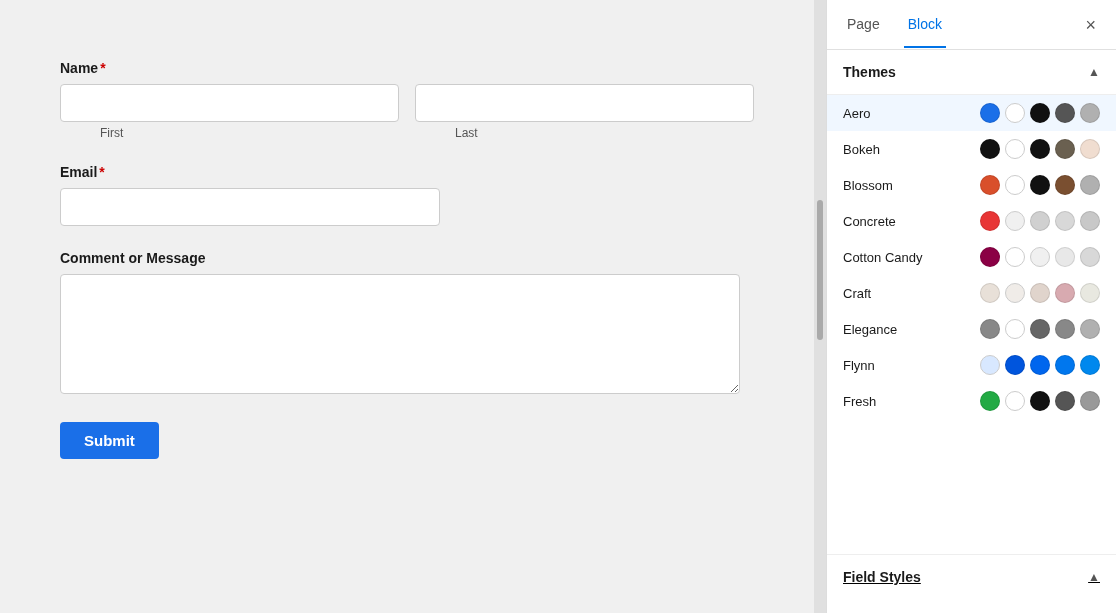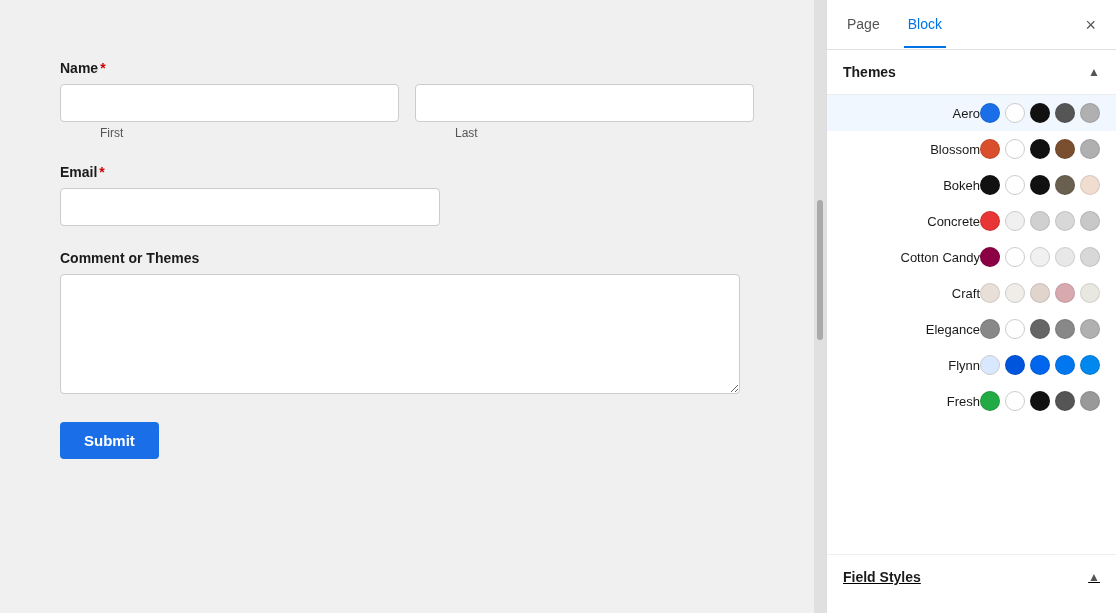--- a/index.html
+++ b/index.html
@@ -106,21 +106,20 @@
       cursor: pointer;
     }
     .theme-row.selected {
       background: #f0f7ff;
     }
     .theme-name {
       font-size: 13px;
       color: #1a1a1a;
       flex: 1;
       min-width: 90px;
-      text-align: right;
     }
     .color-swatches {
       display: flex;
       gap: 5px;
       align-items: center;
     }
     .swatch {
       width: 20px;
       height: 20px;
       border-radius: 50%;
@@ -222,21 +221,21 @@
   </div>
 
   <div class="field-group">
     <label class="field-label">
       <span>Email</span><span class="required-star">*</span>
     </label>
     <input class="form-input" type="email" style="width: 380px;">
   </div>
 
   <div class="field-group">
-    <label class="field-label">Comment or Themes</label>
+    <label class="field-label">Comment or Message</label>
     <textarea class="form-textarea" style="width: 680px;"></textarea>
   </div>
 
   <button class="submit-btn">Submit</button>
 </div>
 
 <div class="scroll-divider">
   <div class="scroll-thumb"></div>
 </div>
 
@@ -260,37 +259,37 @@
         <span class="theme-name">Aero</span>
         <div class="color-swatches">
           <div class="swatch" style="background: rgb(26, 111, 232);"></div>
           <div class="swatch" style="background: rgb(255, 255, 255); border: 1px solid rgb(204, 204, 204);"></div>
           <div class="swatch" style="background: rgb(17, 17, 17);"></div>
           <div class="swatch" style="background: rgb(85, 85, 85);"></div>
           <div class="swatch" style="background: rgb(176, 176, 176);"></div>
         </div>
       </div>
       <div class="theme-row">
+        <span class="theme-name">Bokeh</span>
+        <div class="color-swatches">
+          <div class="swatch" style="background: rgb(17, 17, 17);"></div>
+          <div class="swatch" style="background: rgb(255, 255, 255); border: 1px solid rgb(204, 204, 204);"></div>
+          <div class="swatch" style="background: rgb(17, 17, 17);"></div>
+          <div class="swatch" style="background: rgb(106, 96, 80);"></div>
+          <div class="swatch" style="background: rgb(240, 221, 208);"></div>
+        </div>
+      </div>
+      <div class="theme-row">
         <span class="theme-name">Blossom</span>
         <div class="color-swatches">
           <div class="swatch" style="background: rgb(217, 79, 43);"></div>
           <div class="swatch" style="background: rgb(255, 255, 255); border: 1px solid rgb(204, 204, 204);"></div>
           <div class="swatch" style="background: rgb(17, 17, 17);"></div>
           <div class="swatch" style="background: rgb(122, 79, 48);"></div>
           <div class="swatch" style="background: rgb(176, 176, 176);"></div>
-        </div>
-      </div>
-      <div class="theme-row">
-        <span class="theme-name">Bokeh</span>
-        <div class="color-swatches">
-          <div class="swatch" style="background: rgb(17, 17, 17);"></div>
-          <div class="swatch" style="background: rgb(255, 255, 255); border: 1px solid rgb(204, 204, 204);"></div>
-          <div class="swatch" style="background: rgb(17, 17, 17);"></div>
-          <div class="swatch" style="background: rgb(106, 96, 80);"></div>
-          <div class="swatch" style="background: rgb(240, 221, 208);"></div>
         </div>
       </div>
       <div class="theme-row">
         <span class="theme-name">Concrete</span>
         <div class="color-swatches">
           <div class="swatch" style="background: rgb(232, 53, 53);"></div>
           <div class="swatch" style="background: rgb(240, 240, 240); border: 1px solid rgb(204, 204, 204);"></div>
           <div class="swatch" style="background: rgb(208, 208, 208);"></div>
           <div class="swatch" style="background: rgb(216, 216, 216);"></div>
           <div class="swatch" style="background: rgb(200, 200, 200);"></div>

